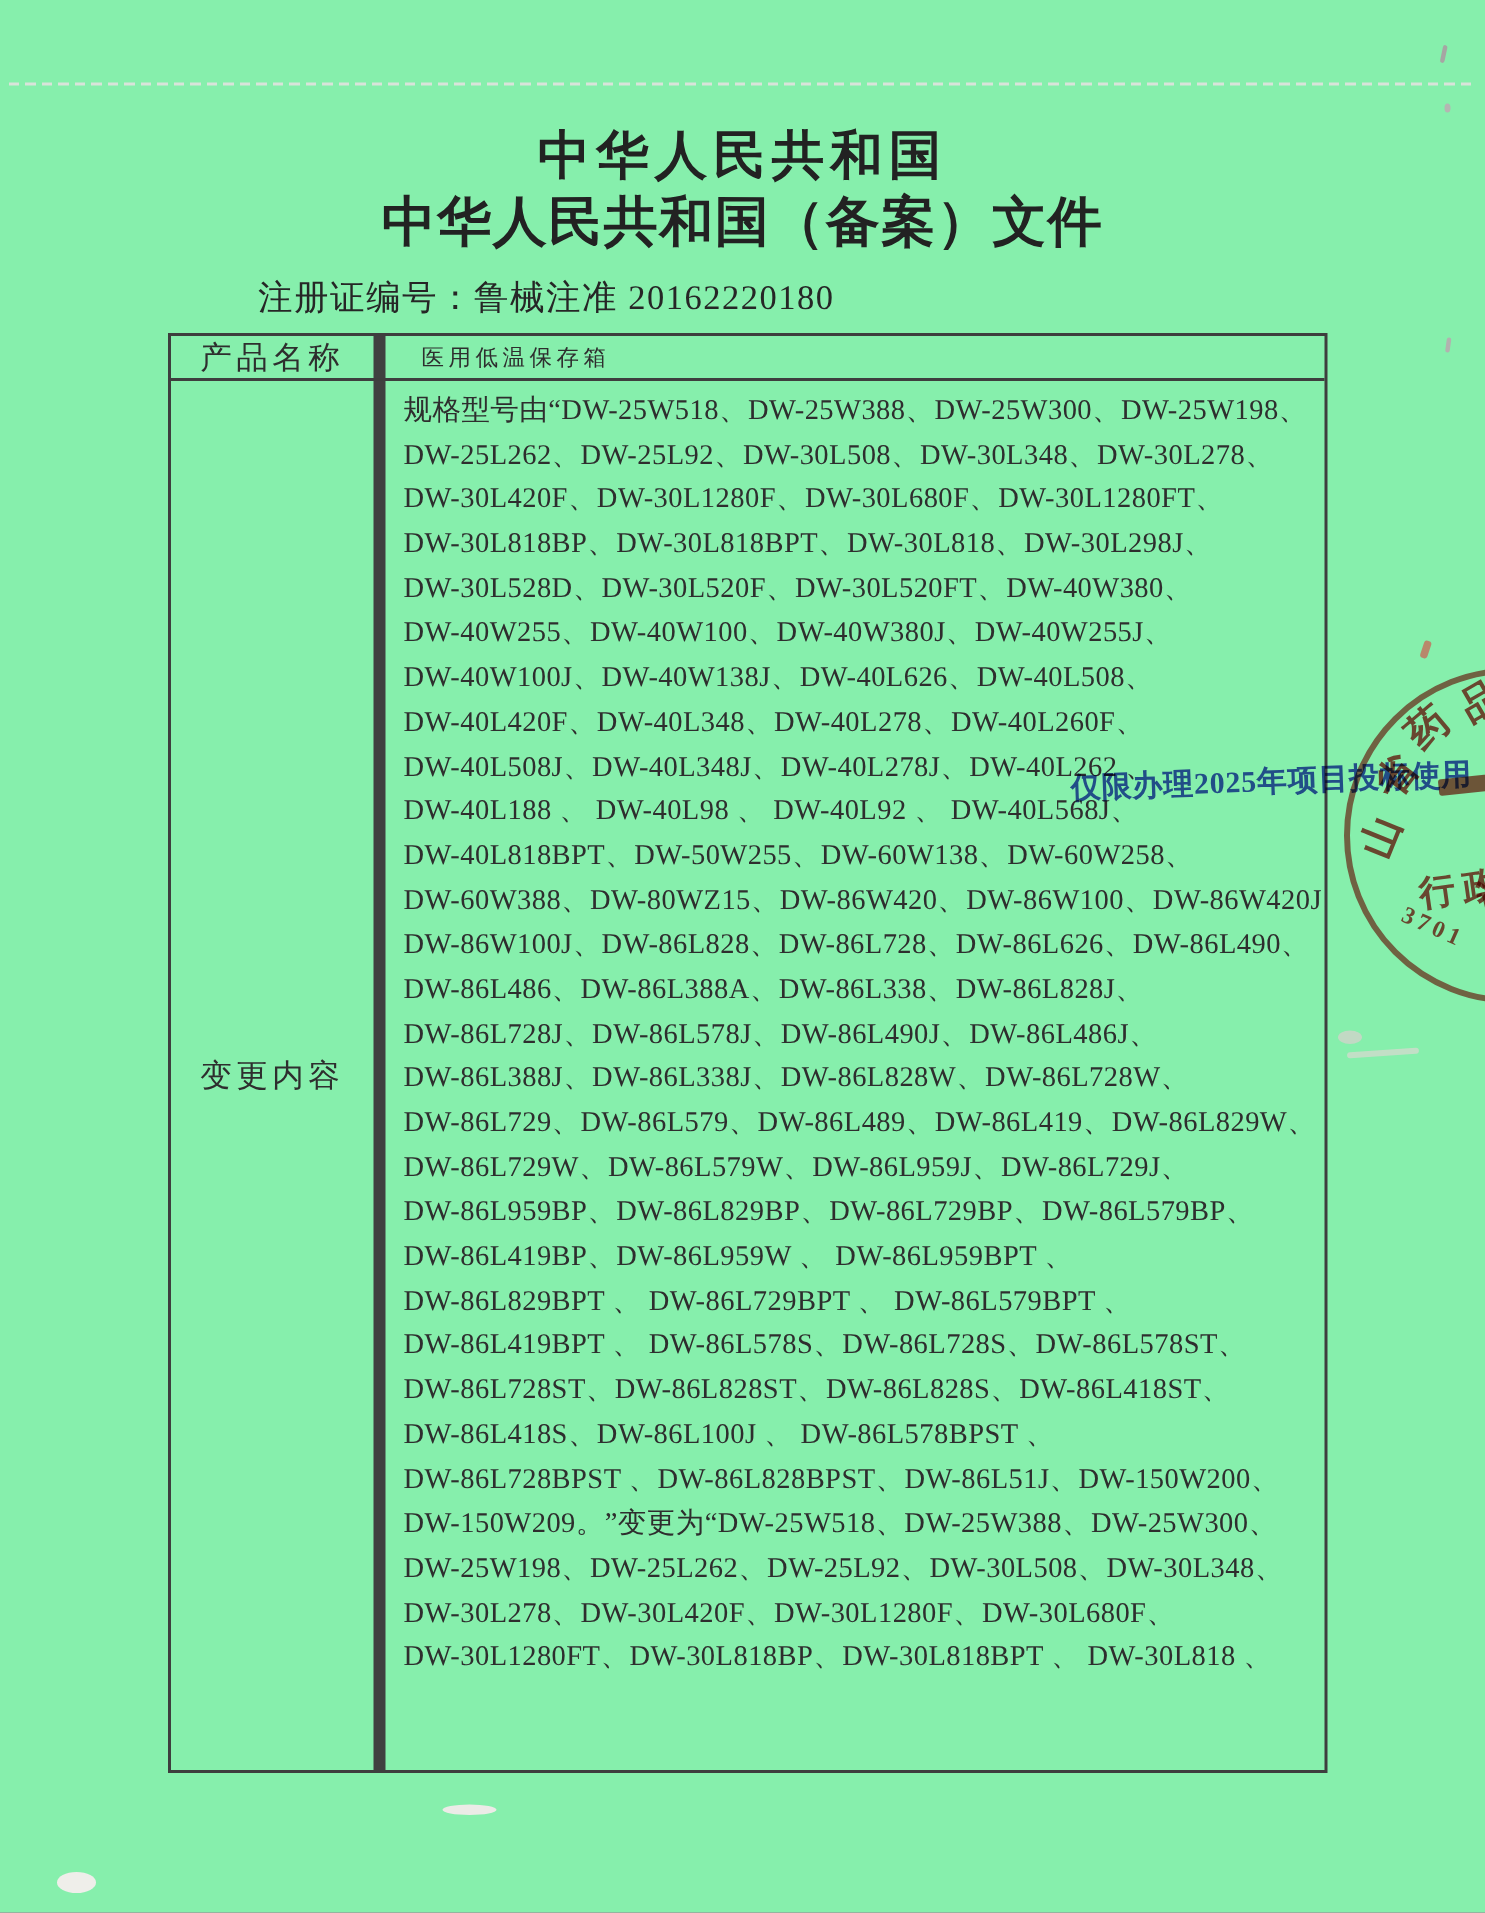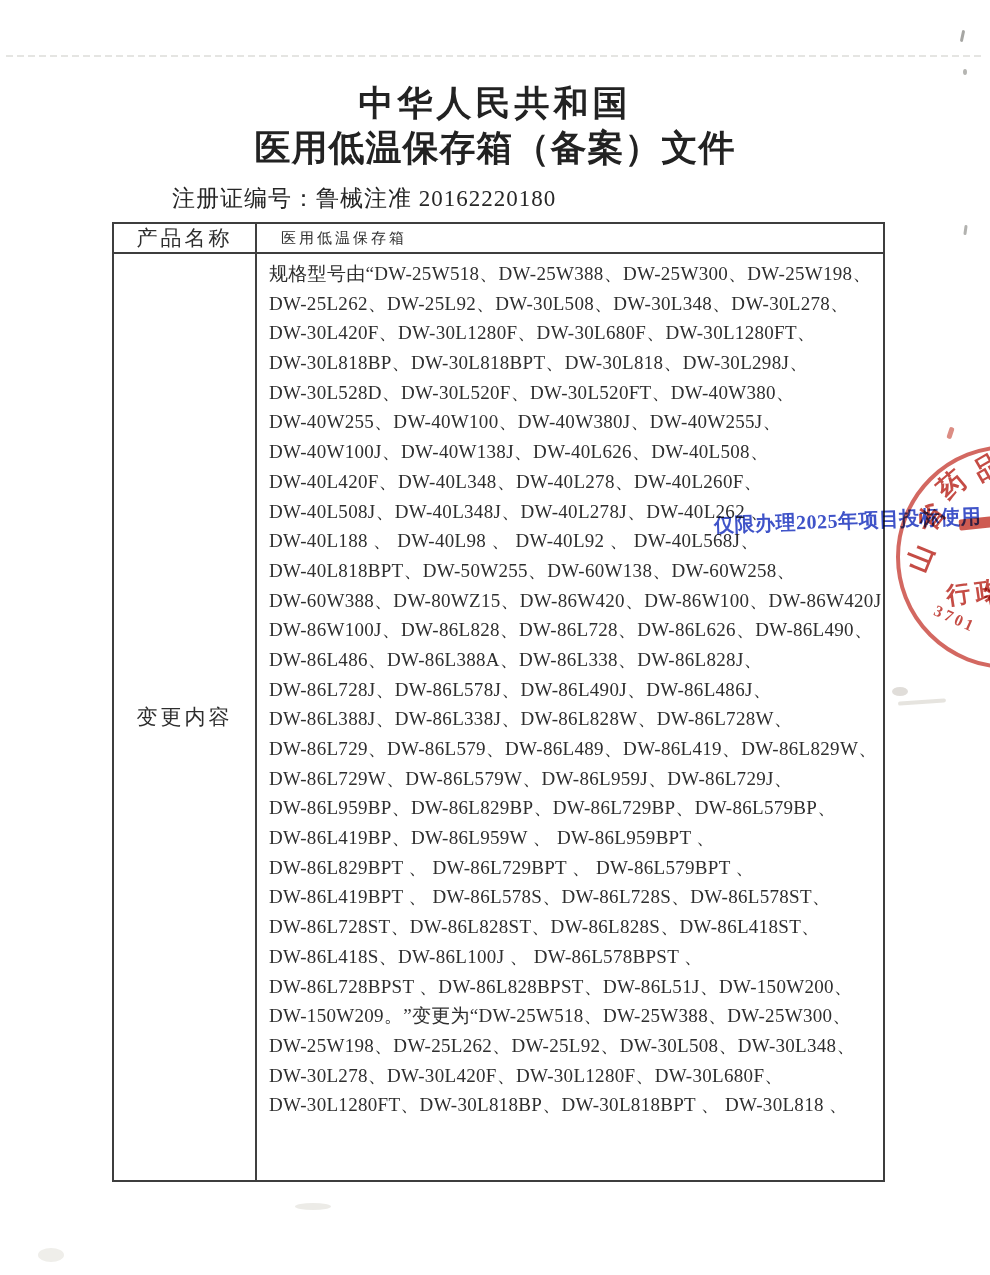--- a/index.html
+++ b/index.html
@@ -1,18 +1,18 @@
 <!DOCTYPE html>
 <html><head>
 <meta charset="utf-8">
 <style>
   html,body { margin:0; padding:0; background:#888; }
   .page {
     position:relative; width:990px; height:1275px; margin:0 auto;
-    background:#ffffff; overflow:hidden;
+    background:#86efac; overflow:hidden;
     font-family:"Liberation Serif","DejaVu Serif",serif; color:#2b2b2b;
   }
   
   .scanline {
     position:absolute; top:55px; left:6px; right:6px; height:2px;
     background:repeating-linear-gradient(90deg,#e2e2df 0 7px, rgba(0,0,0,0) 7px 11px);
     opacity:.9;
   }
   .title-line1 {
     position:absolute; top:80px; left:0; width:100%; text-align:center;
@@ -27,21 +27,21 @@
     font-size:23px; letter-spacing:1px; color:#262626;font-family:Liberation Serif, serif;
   }
   
   .doc-table {
     position:absolute; left:112px; top:222px; width:773px; height:960px;
     border:2px solid #3e3e3e; box-sizing:border-box; background:transparent;
   }
   .t-row1 { display:flex; height:30px; border-bottom:2px solid #3e3e3e; box-sizing:border-box; }
   .t-row2 { display:flex; height:926px; }
   .cell-label {
-    width:143px; flex:0 0 143px; border-right:2px solid #404040; box-sizing:border-box;
+    width:143px; flex:0 0 143px; border-right:8px solid #404040; box-sizing:border-box;
     display:flex; align-items:center; justify-content:center;
     font-size:21px; letter-spacing:3px; color:#2e2e2e;
   }
   .cell-product-value {
     flex:1; display:flex; align-items:center; padding-left:24px;
     font-size:15px; letter-spacing:3px; color:#2e2e2e;
   }
   .change-lines {
     flex:1; padding:5px 0 0 12px; overflow:hidden;
     font-family:Liberation Serif, serif;
@@ -93,21 +93,21 @@
   .smudge-4 { left:38px;  top:1248px; width:26px; height:14px; background:#efeeea; border-radius:50%; }
 </style>
 </head>
 <body>
 
 <div class="page">
 
   <div class="scanline"></div>
 
   <div class="title-line1">中华人民共和国</div>
-  <div class="title-line2">医用低温保存箱（备案）文件</div>
+  <div class="title-line2">中华人民共和国（备案）文件</div>
 
   <div class="regline"><span>注册证编号：</span><span>鲁械注准 20162220180</span></div>
 
   <div class="doc-table">
     <div class="t-row1">
       <div class="cell-label">产品名称</div>
       <div class="cell-product-value">医用低温保存箱</div>
     </div>
     <div class="t-row2">
       <div class="cell-label">变更内容</div>

